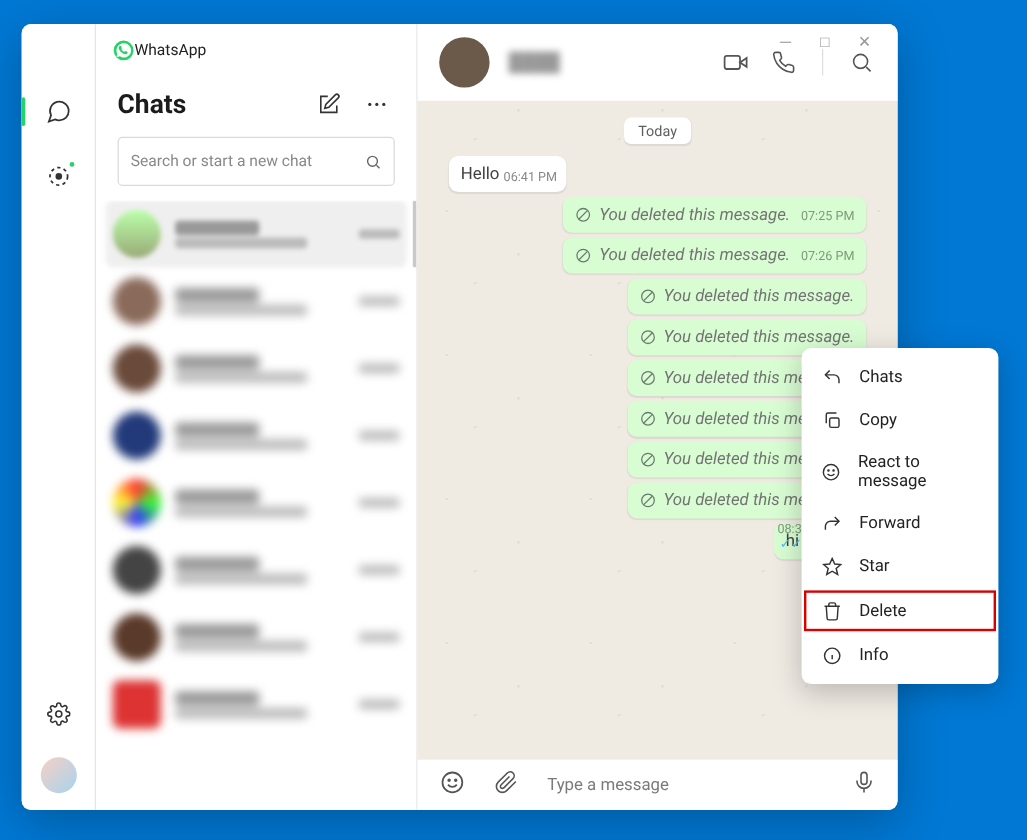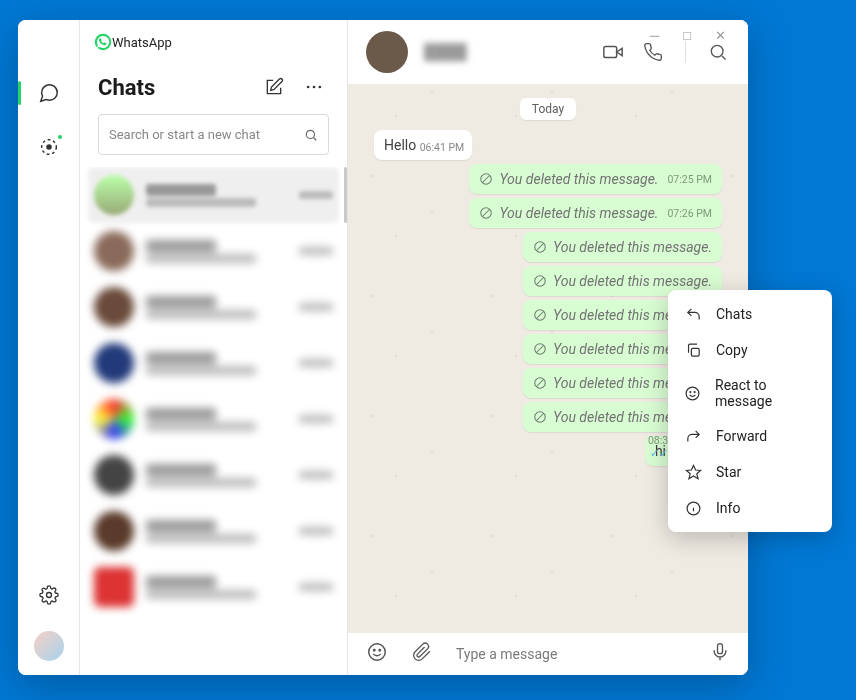--- a/index.html
+++ b/index.html
@@ -578,20 +578,28 @@
         <span>Forward</span>
       </div>
       <div class="cm-item">
         <span class="cm-ico">
           <svg width="17" height="17" viewBox="0 0 24 24" fill="none" stroke="currentColor" stroke-width="1.7">
             <path d="m12 2 3 6.5 7 .6-5.3 4.7 1.7 7L12 17l-6.4 3.8 1.7-7L2 9.1l7-.6L12 2z"></path>
           </svg>
         </span>
         <span>Star</span>
       </div>
+      <div class="cm-item highlight">
+        <span class="cm-ico">
+          <svg width="17" height="17" viewBox="0 0 24 24" fill="none" stroke="currentColor" stroke-width="1.7">
+            <path d="M3 6h18M8 6V4a2 2 0 0 1 2-2h4a2 2 0 0 1 2 2v2M19 6l-1 14a2 2 0 0 1-2 2H8a2 2 0 0 1-2-2L5 6"></path>
+          </svg>
+        </span>
+        <span>Delete</span>
+      </div>
       <div class="cm-item">
         <span class="cm-ico">
           <svg width="17" height="17" viewBox="0 0 24 24" fill="none" stroke="currentColor" stroke-width="1.7">
             <circle cx="12" cy="12" r="9"></circle>
             <path d="M12 16v-5M12 8h.01"></path>
           </svg>
         </span>
         <span>Info</span>
       </div>
     </div>

